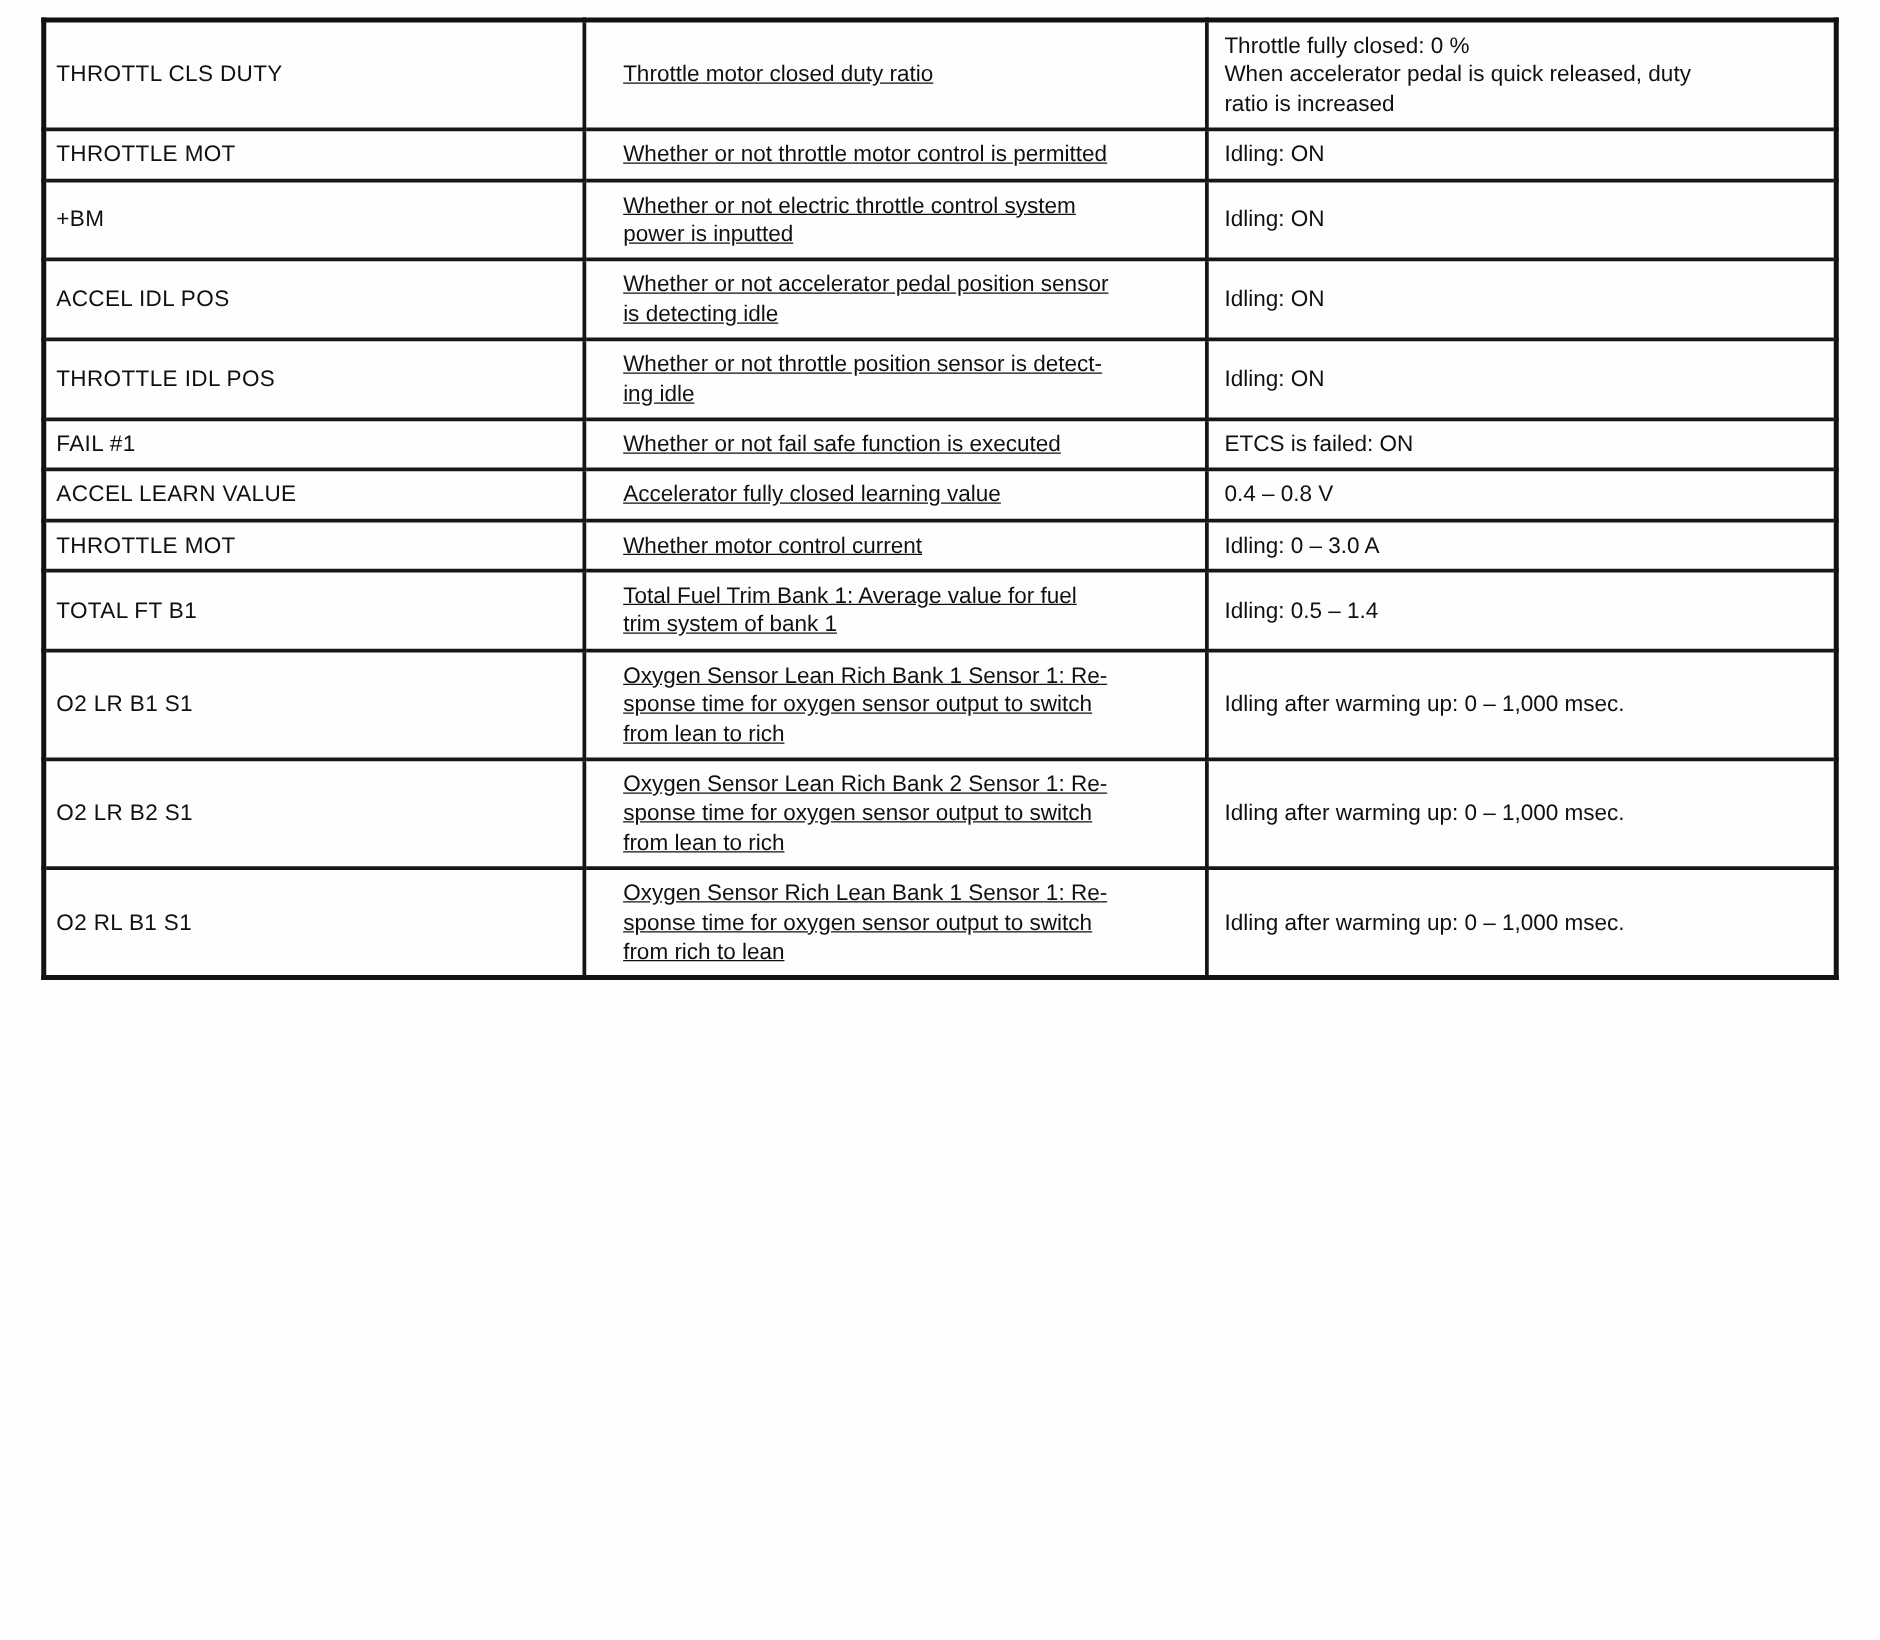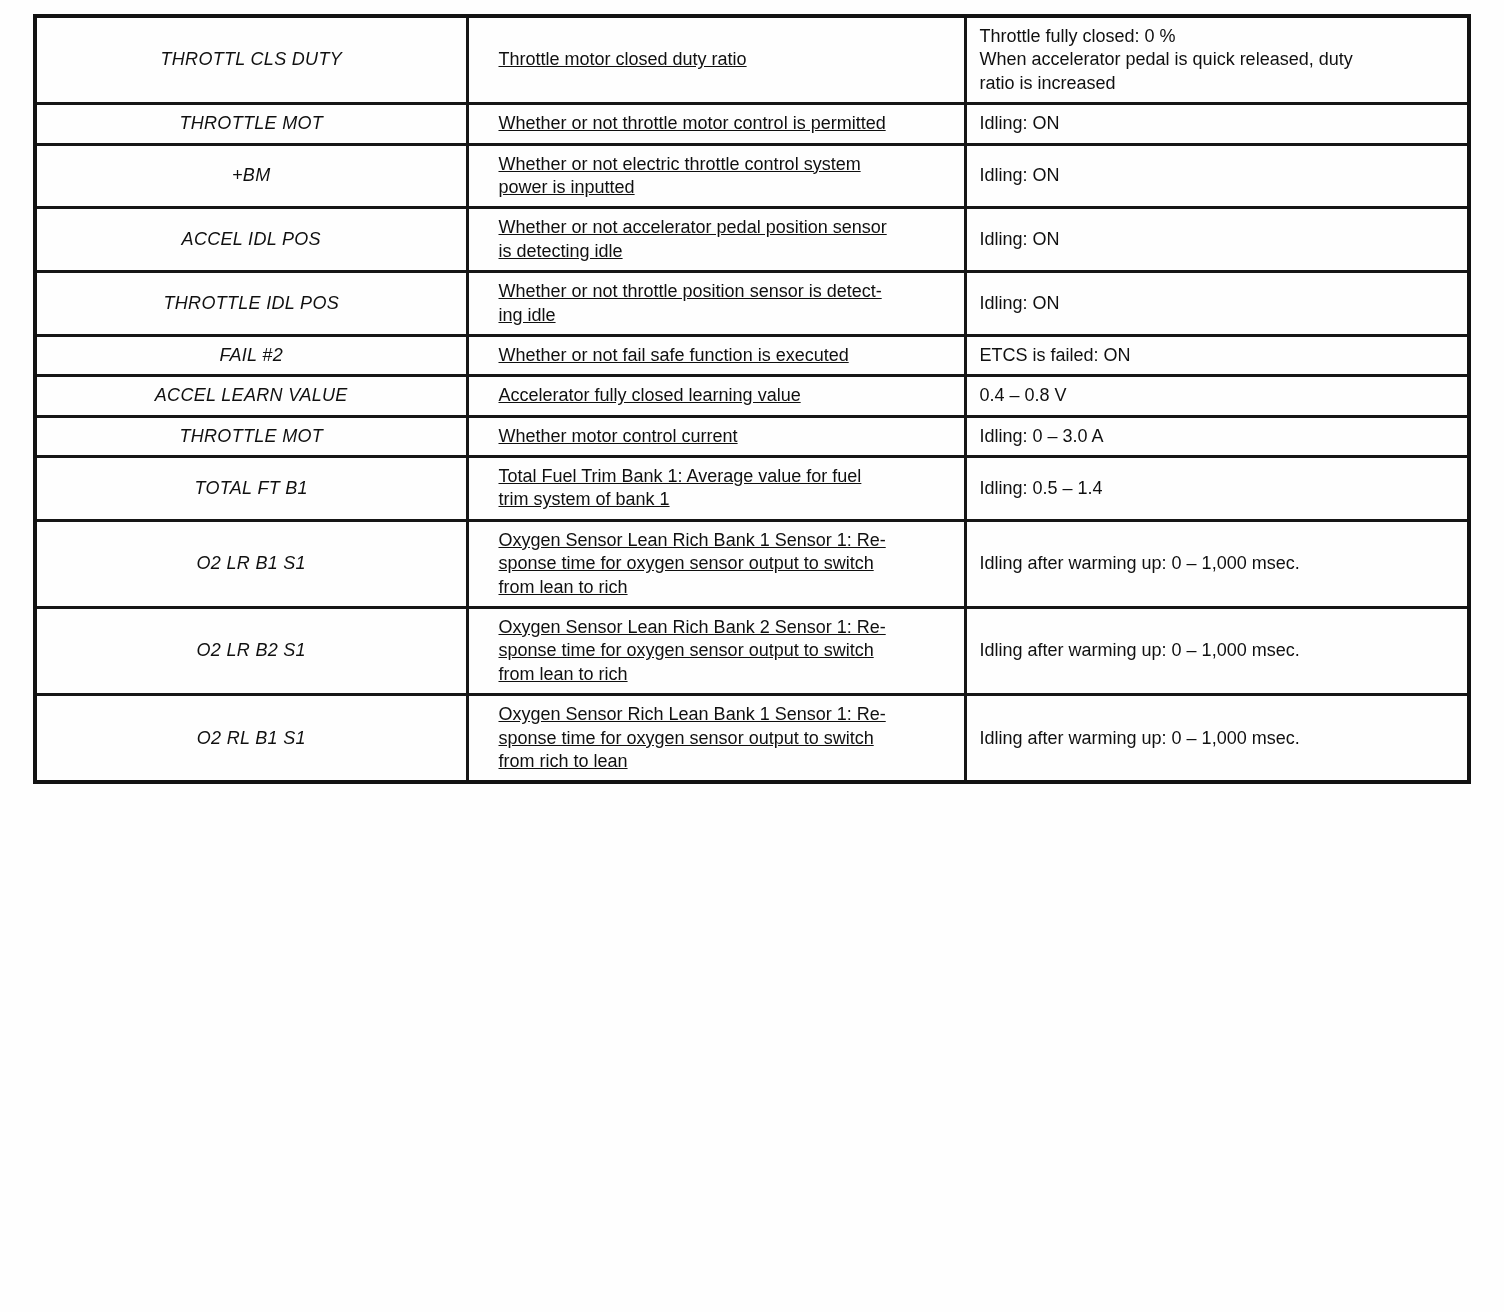--- a/index.html
+++ b/index.html
@@ -25,24 +25,23 @@
   }
   table.spec td {
     border: 3px solid #161616;
     font-size: 18px;
     line-height: 1.30;
     vertical-align: middle;
     box-sizing: border-box;
   }
   td.param {
     width: 432px;
-    text-align: center;
+    text-align: left;
     padding: 7px 8px;
     letter-spacing: 0.3px;
-    font-style: italic;
   }
   td.description {
     width: 498px;
     padding: 7px 8px 7px 30px;
     white-space: pre-line;
     text-decoration: underline;
   }
   td.value {
     width: 504px;
     padding: 7px 8px 7px 13px;
@@ -79,21 +78,21 @@
 is detecting idle</td>
           <td class="value">Idling: ON</td>
         </tr>
         <tr>
           <td class="param">THROTTLE IDL POS</td>
           <td class="description">Whether or not throttle position sensor is detect-
 ing idle</td>
           <td class="value">Idling: ON</td>
         </tr>
         <tr>
-          <td class="param">FAIL #2</td>
+          <td class="param">FAIL #1</td>
           <td class="description">Whether or not fail safe function is executed</td>
           <td class="value">ETCS is failed: ON</td>
         </tr>
         <tr>
           <td class="param">ACCEL LEARN VALUE</td>
           <td class="description">Accelerator fully closed learning value</td>
           <td class="value">0.4 – 0.8 V</td>
         </tr>
         <tr>
           <td class="param">THROTTLE MOT</td>

